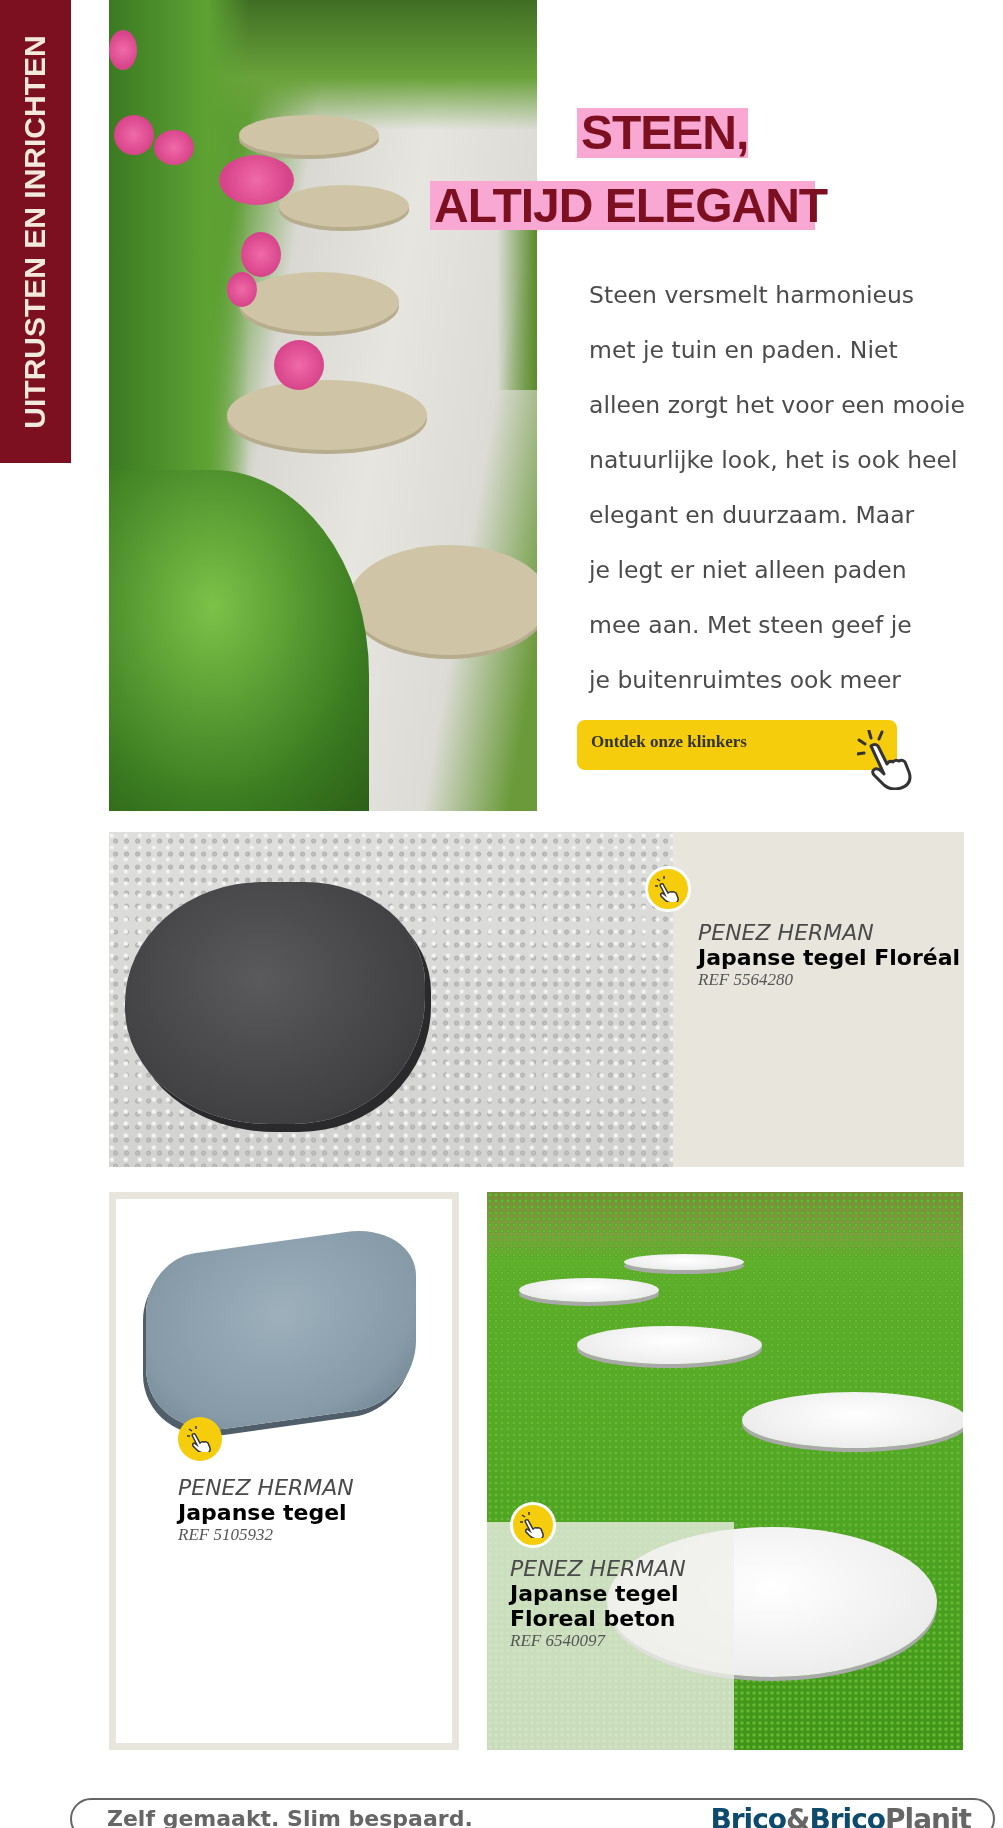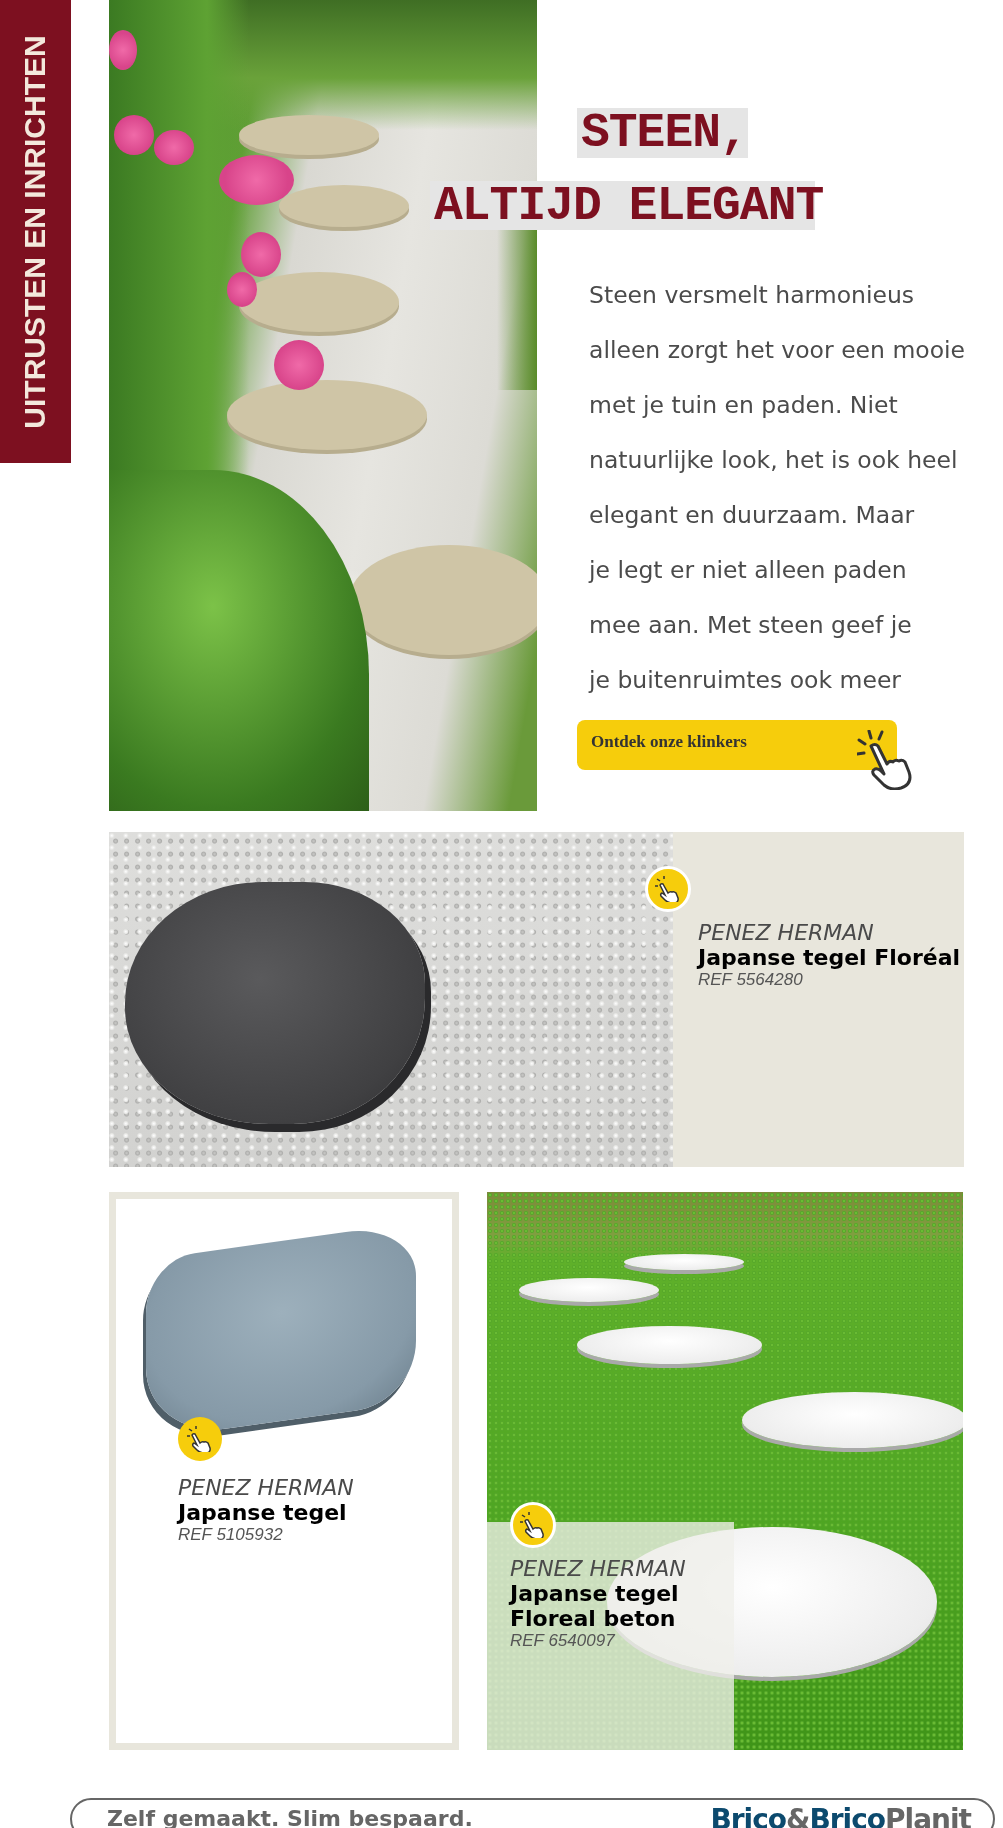--- a/index.html
+++ b/index.html
@@ -13,40 +13,40 @@
     background:
       radial-gradient(ellipse 70px 30px at 240px 600px,#f0f0ec 0,transparent 100%),
       linear-gradient(100deg,#4d8a2c 0,#5f9e35 28%,#d9d8d2 40%,#e6e5e0 60%,#dcdbd5 80%,#6a9a3a 95%);}
   .hero .foliage-top{position:absolute;left:0;top:0;width:428px;height:130px;background:linear-gradient(180deg,#3f6e24,#6aa23a 60%,rgba(106,162,58,0));}
   .hero .foliage-left{position:absolute;left:0;top:0;width:140px;height:811px;background:linear-gradient(90deg,#3b7a22,#5ea233 70%,rgba(94,162,51,0));}
   .hero .bush-bottom{position:absolute;left:0;top:470px;width:260px;height:341px;border-radius:0 60% 0 0;background:radial-gradient(ellipse at 40% 40%,#7cc248,#3a7a20 70%,#2d5f18);}
   .hero .foliage-right{position:absolute;right:0;top:230px;width:40px;height:160px;background:linear-gradient(90deg,rgba(90,140,40,0),#5a8c2a);}
   .stone-path{position:absolute;background:#cfc5a6;border-radius:50%;box-shadow:0 4px 0 #b7ad8e;}
   .flower{position:absolute;border-radius:50%;background:radial-gradient(circle,#f06aa8,#d8448a 70%);}
   
-  .h-box{background:#e5e5e5;color:#7d1020;font-family:Liberation Mono, monospace;font-weight:bold;font-size:48px;line-height:50px;padding:0 4px;white-space:nowrap;letter-spacing:-1px;}
+  .h-box{background:#f9a8d4;color:#7d1020;font-family:Liberation Sans, sans-serif;font-weight:bold;font-size:48px;line-height:50px;padding:0 4px;white-space:nowrap;letter-spacing:-1px;}
   .h1{left:577px;top:108px;height:50px;width:163px;text-align:center;}
   .h2{left:430px;top:181px;height:49px;width:377px;text-align:center;}
   .intro{left:577px;top:262px;width:420px;font-size:23.5px;line-height:43px;color:#4b4b4b;font-family:"DejaVu Sans",sans-serif;}
   .intro p{margin:12px;white-space:nowrap;}
   
   .cta{left:577px;top:720px;width:320px;height:50px;background:#f6cd0c;border-radius:8px;}
   .cta-label{position:absolute;left:14px;top:12px;font-weight:bold;font-size:17px;color:#333;white-space:nowrap;font-family:Liberation Serif, serif;}
   .cta-hand{position:absolute;left:280px;top:10px;width:60px;height:60px;}
   
   .p1-photo{left:109px;top:832px;width:564px;height:335px;overflow:hidden;
     background:
       radial-gradient(circle at 20% 30%,#fff 0,#e7e7e5 2px,transparent 3px) 0 0/14px 12px,
       radial-gradient(circle at 60% 70%,#c9c9c7 0,#b0b0ae 2px,transparent 3px) 0 0/11px 13px,
       linear-gradient(#dededc,#d2d2d0);}
   .dark-stone{position:absolute;left:16px;top:50px;width:300px;height:242px;border-radius:46% 40% 44% 48%/50% 42% 52% 48%;background:radial-gradient(ellipse at 45% 40%,#5a5a5c,#404042 70%,#2e2e30);box-shadow:6px 8px 0 #2a2a2c;}
   .p1-panel{left:673px;top:832px;width:291px;height:335px;background:#e8e6dc;}
   .prod-brand{font-style:italic;font-size:22px;color:#4a4a4a;white-space:nowrap;font-family:"DejaVu Sans",sans-serif;}
   .prod-name{font-weight:bold;font-size:22px;color:#000000;white-space:nowrap;line-height:25px;font-family:"DejaVu Sans",sans-serif;}
-  .prod-ref{font-style:italic;font-size:17px;color:#555;white-space:nowrap;font-family:Liberation Sans, sans-serif;}
+  .prod-ref{font-style:italic;font-size:17px;color:#555;white-space:nowrap;font-family:Liberation Serif, serif;}
   .click-badge{position:absolute;width:40px;height:40px;border-radius:50%;background:#f6cd0c;border:3px solid #fff;display:flex;align-items:center;justify-content:center;}
   
   .p2-card{left:109px;top:1192px;width:336px;height:544px;border:7px solid #e8e6dc;background:#fff;}
   .gray-slab{position:absolute;left:30px;top:42px;width:270px;height:180px;background:radial-gradient(ellipse at 50% 40%,#9db0bc,#869aa8 70%,#6c7f8c);border-radius:18% 26% 22% 30%/30% 30% 34% 40%;transform:skewY(-8deg);box-shadow:-3px 6px 0 #4f5e68;}
   
   .p3-photo{left:487px;top:1192px;width:476px;height:558px;overflow:hidden;
     background:
       radial-gradient(circle,#7ccc3c 0,#56a82a 1.5px,transparent 2.5px) 0 0/6px 6px,
       linear-gradient(180deg,#7d8a3a 0,#7fa040 8%,#5fb02a 12%,#4ea522 60%,#3f9418 100%);}
   .white-stone{position:absolute;background:radial-gradient(ellipse at 50% 40%,#ffffff,#ededed 70%,#d8d8d8);border-radius:50%;box-shadow:0 4px 0 #a9a9a9;}
@@ -82,22 +82,22 @@
   <div class="flower" style="left:132px;top:232px;width:40px;height:45px;"></div>
   <div class="flower" style="left:118px;top:272px;width:30px;height:35px;"></div>
   <div class="flower" style="left:165px;top:340px;width:50px;height:50px;"></div>
 </div>
 
 <div class="abs h-box h1">STEEN,</div>
 <div class="abs h-box h2">ALTIJD ELEGANT</div>
 
 <div class="abs intro">
   <p>Steen versmelt harmonieus</p>
+  <p>met je tuin en paden. Niet</p>
   <p>alleen zorgt het voor een mooie</p>
-  <p>met je tuin en paden. Niet</p>
   <p>natuurlijke look, het is ook heel</p>
   <p>elegant en duurzaam. Maar</p>
   <p>je legt er niet alleen paden</p>
   <p>mee aan. Met steen geef je</p>
   <p>je buitenruimtes ook meer</p>
   <p>karakter.</p>
 </div>
 
 <div class="abs cta">
   <span class="cta-label">Ontdek onze klinkers</span>

